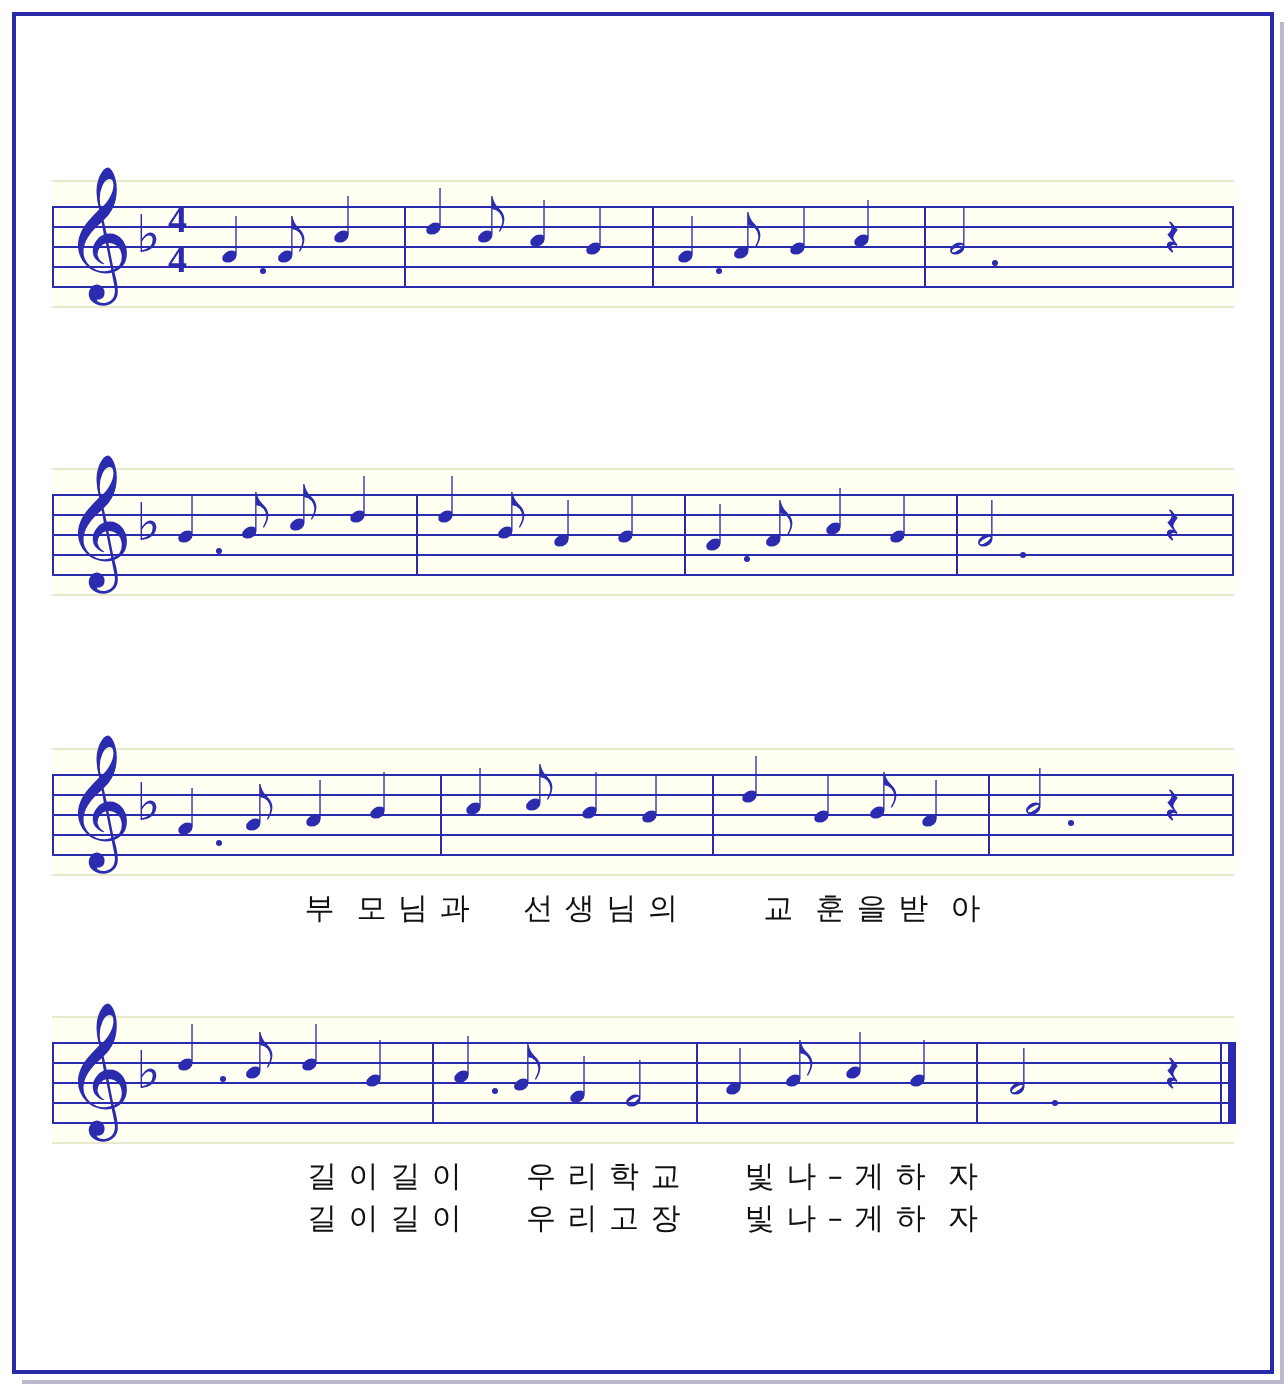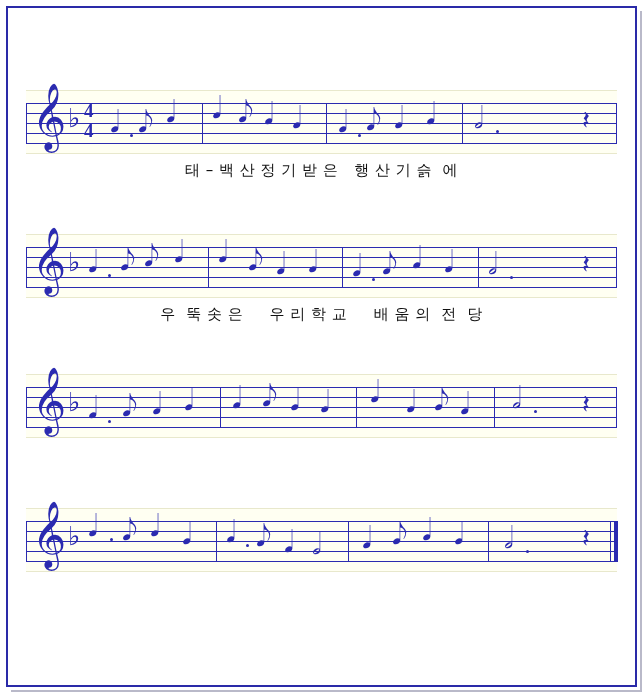--- a/index.html
+++ b/index.html
@@ -210,21 +210,20 @@
         <span class="note" style="left:368px; top:12px;">𝅘𝅥</span>
         <span class="note" style="left:400px; top:8px;">𝅘𝅥</span>
         <div class="barline" style="left:436px;"></div>
 
         <span class="note" style="left:448px; top:12px;">𝅗𝅥</span>
         <span class="dot" style="left:470px; top:39px;"></span>
         <span class="rest" style="left:556px; top:16px;">𝄽</span>
         <div class="barline" style="left:590px;"></div>
       </div>
       <div class="lyrics">
-        <div class="lyric-line">태 – 백 산 정 기 받 은   행 산 기 슭  에</div>
       </div>
     </div>
 
     <div class="system" style="top:226px;">
       <div class="staff-wrap">
         <div class="staff-lines">
           <i></i>
             <i></i>
             <i></i>
             <i></i>
@@ -253,21 +252,20 @@
         <span class="note" style="left:386px; top:8px;">𝅘𝅥</span>
         <span class="note" style="left:418px; top:12px;">𝅘𝅥</span>
         <div class="barline" style="left:452px;"></div>
 
         <span class="note" style="left:462px; top:14px;">𝅗𝅥</span>
         <span class="dot" style="left:484px; top:41px;"></span>
         <span class="rest" style="left:556px; top:16px;">𝄽</span>
         <div class="barline" style="left:590px;"></div>
       </div>
       <div class="lyrics">
-        <div class="lyric-line">우  뚝 솟 은     우 리 학 교     배 움 의  전  당</div>
       </div>
     </div>
 
     <div class="system" style="top:366px;">
       <div class="staff-wrap">
         <div class="staff-lines">
           <i></i>
             <i></i>
             <i></i>
             <i></i>
@@ -295,20 +293,21 @@
         <span class="note" style="left:408px; top:10px;">𝅘𝅥𝅮</span>
         <span class="note" style="left:434px; top:14px;">𝅘𝅥</span>
         <div class="barline" style="left:468px;"></div>
 
         <span class="note" style="left:486px; top:8px;">𝅗𝅥</span>
         <span class="dot" style="left:508px; top:35px;"></span>
         <span class="rest" style="left:556px; top:16px;">𝄽</span>
         <div class="barline" style="left:590px;"></div>
       </div>
       <div class="lyrics">
+        <div class="lyric-line">부  모 님 과     선 생 님 의        교  훈 을 받  아</div>
       </div>
     </div>
 
     <div class="system" style="top:500px;">
       <div class="staff-wrap">
         <div class="staff-lines">
           <i></i>
             <i></i>
             <i></i>
             <i></i>
@@ -337,16 +336,20 @@
         <span class="note" style="left:396px; top:6px;">𝅘𝅥</span>
         <span class="note" style="left:428px; top:10px;">𝅘𝅥</span>
         <div class="barline" style="left:462px;"></div>
 
         <span class="note" style="left:478px; top:14px;">𝅗𝅥</span>
         <span class="dot" style="left:500px; top:41px;"></span>
         <span class="rest" style="left:556px; top:16px;">𝄽</span>
         <div class="barline" style="left:584px;"></div>
         <div class="barline final" style="left:588px;"></div>
       </div>
+      <div class="lyrics">
+        <div class="lyric-line">길 이 길 이      우 리 학 교      빛 나 – 게 하  자</div>
+        <div class="lyric-line">길 이 길 이      우 리 고 장      빛 나 – 게 하  자</div>
+      </div>
     </div>
 
   </div>
 </div>
 
 </body></html>

